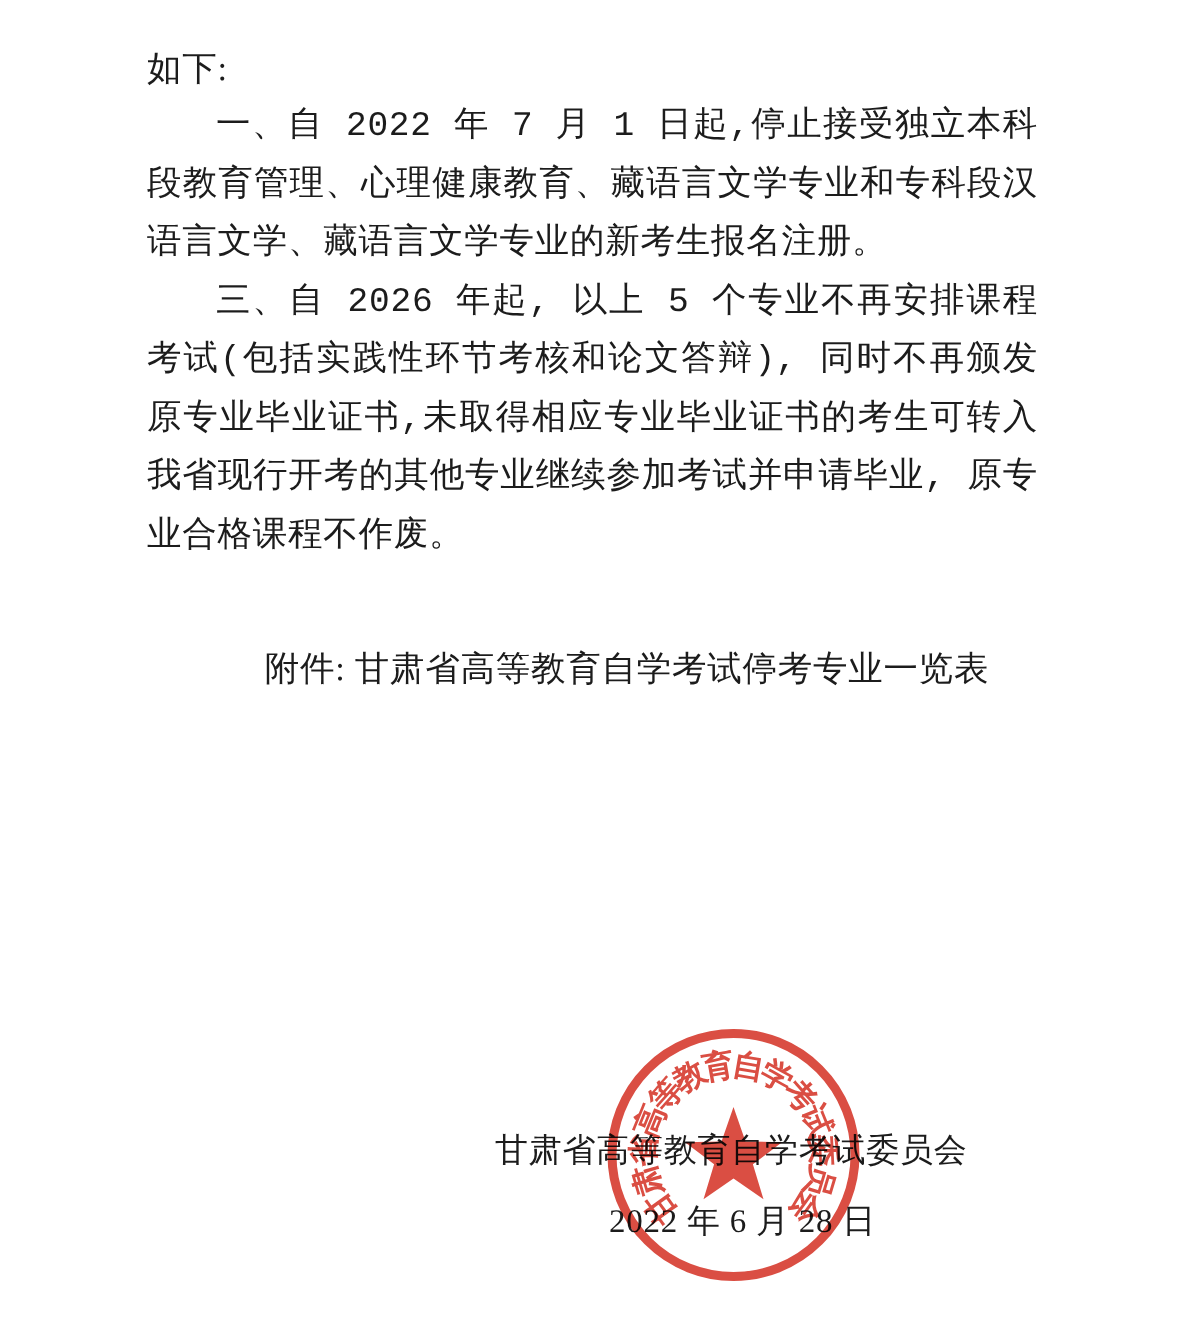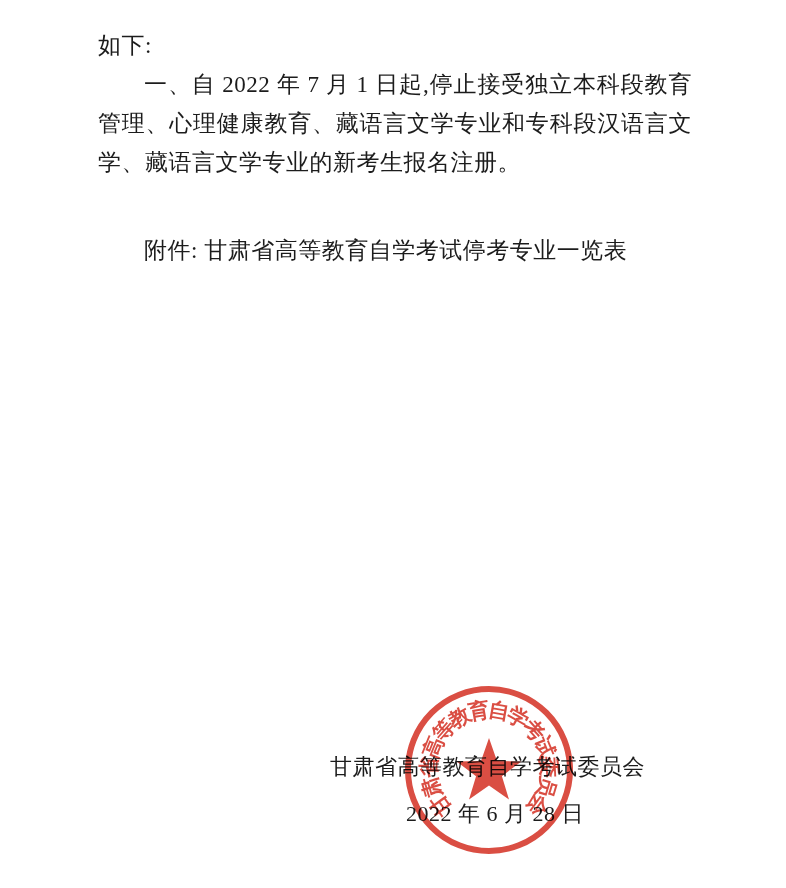--- a/index.html
+++ b/index.html
@@ -33,25 +33,26 @@
   .attachment {
     margin: 0;
     font-size: 23px;
     line-height: 39px;
     text-align: justify;
     text-justify: inter-character;
     letter-spacing: 0.5px;
   }
   .para {
     text-indent: 2em;
+    font-family: Liberation Mono, monospace;
   }
   .attachment {
     text-indent: 2em;
     margin-top: 49px;
-    text-align: left;
+    text-align: center;
   }
   .sig-name {
     position: absolute;
     top: 752px;
     left: 330px;
     font-size: 22px;
     line-height: 30px;
     letter-spacing: 0.5px;
     white-space: nowrap;
   }
@@ -79,20 +80,21 @@
     font-weight: 600;
   }
 </style>
 </head>
 <body>
 
 <div class="page">
   <div class="content">
     <p class="intro">如下:</p>
     <p class="para">一、自 2022 年 7 月 1 日起,停止接受独立本科段教育管理、心理健康教育、藏语言文学专业和专科段汉语言文学、藏语言文学专业的新考生报名注册。</p>
+    <p class="para">三、自 2026 年起, 以上 5 个专业不再安排课程考试(包括实践性环节考核和论文答辩), 同时不再颁发原专业毕业证书,未取得相应专业毕业证书的考生可转入我省现行开考的其他专业继续参加考试并申请毕业, 原专业合格课程不作废。</p>
     <p class="attachment">附件: 甘肃省高等教育自学考试停考专业一览表</p>
   </div>
 
   <div class="sig-name">甘肃省高等教育自学考试委员会</div>
   <div class="sig-date">2022 年 6 月 28 日</div>
 
   <div class="seal">
     <svg width="182" height="182" viewBox="0 0 182 182">
       <circle id="seal-ring" cx="91" cy="91" r="81" fill="none" stroke-width="6" stroke="#d63a2e"></circle>
       <polygon id="seal-star" points="91,59 98.99,82.0 123.34,82.49 103.93,97.2 110.99,120.51 91,106.6 71.01,120.51 78.07,97.2 58.66,82.49 83.01,82.0" fill="#d63a2e"></polygon>

